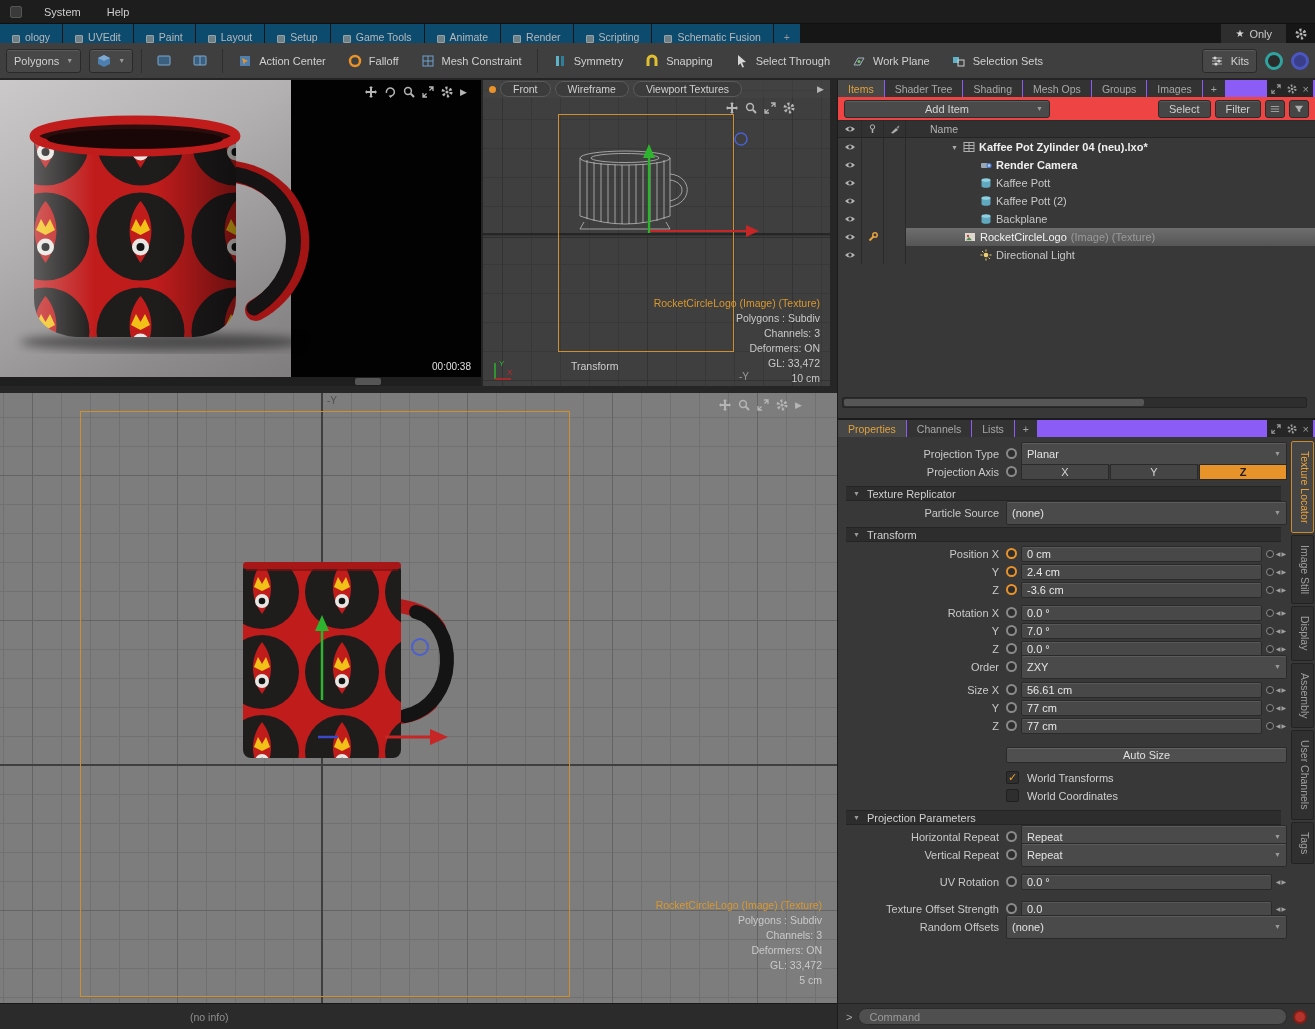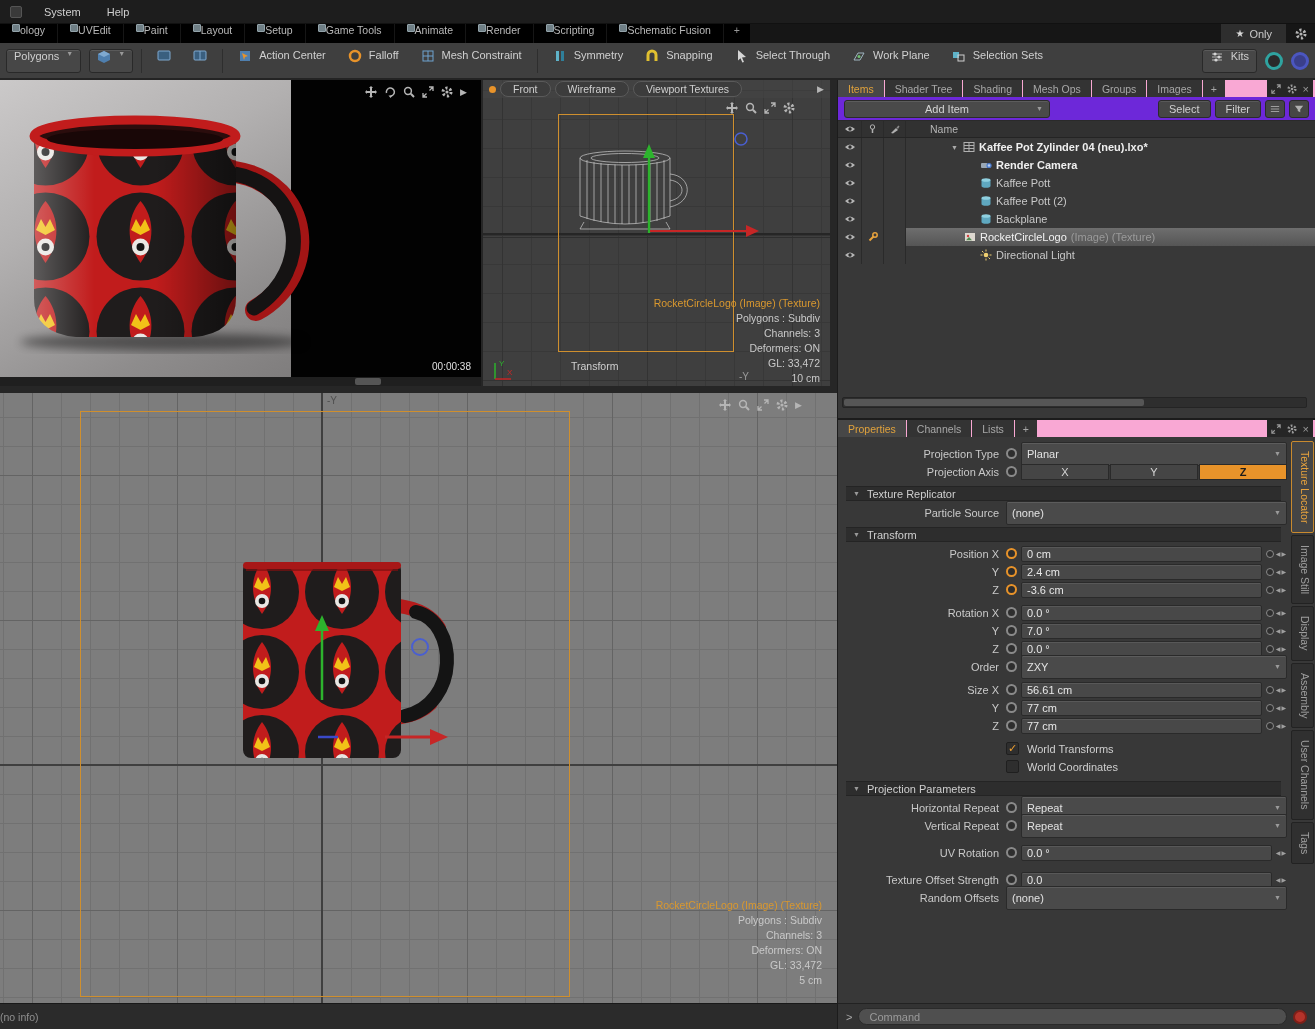--- a/index.html
+++ b/index.html
@@ -8,31 +8,31 @@
         font-family:"Liberation Sans",sans-serif;font-size:11px;color:#c8c8c8;-webkit-user-select:none}
   .abs{position:absolute}
 
   
   .menubar{left:0;top:0;width:1315px;height:24px;background:#1d1d1d;display:flex;align-items:center;gap:18px;padding-left:10px;border-bottom:1px solid #111}
   .menu-item{color:#cfcfcf;cursor:default;padding:2px 4px}
   .applogo{width:12px;height:12px;background:#3a3a3a;border:1px solid #555;border-radius:2px}
 
   
   .tabbar{left:0;top:24px;width:1315px;height:19px;background:#161616;display:flex;align-items:stretch;gap:1px}
-  .ltab{background:#000000;color:#b8b8b8;display:flex;align-items:flex-start;padding:0 12px;font-size:10.5px;white-space:nowrap}
+  .ltab{background:#0c4a6e;color:#b8b8b8;display:flex;align-items:flex-end;gap:5px;padding:0 12px;font-size:10.5px;white-space:nowrap}
   .ltab .tico{width:8px;height:8px;background:#6f7f86;border:1px solid #93a3aa;border-radius:1px}
   .ltab.addtab{padding:0 10px;color:#999}
   .tab-spacer{flex:1;background:#161616}
   .only-tab{background:#2e2e2e;color:#c9c9c9;display:flex;align-items:center;gap:5px;padding:0 14px}
   .star{color:#d8d8d8;font-size:10px}
   .tab-gear{background:#161616;display:flex;align-items:center;padding:0 8px}
 
   
   .toolbar{left:0;top:43px;width:1315px;height:37px;background:#3f3f3f;border-bottom:2px solid #242424;display:flex;align-items:center;gap:8px;padding:0 6px}
-  .tbtn{display:flex;gap:7px;height:24px;padding:0 7px;color:#d0d0d0;white-space:nowrap}
+  .tbtn{display:flex;align-items:center;gap:7px;height:24px;padding:0 7px;color:#d0d0d0;white-space:nowrap}
   .tbtn.box{background:#474747;border:1px solid #292929;border-radius:3px;box-shadow:inset 0 1px 0 #5a5a5a}
   .tbtn .dda{color:#9a9a9a;font-size:7px}
   .tsep{width:1px;height:24px;background:#2e2e2e}
   .tb-right{margin-left:auto;display:flex;align-items:center;gap:8px}
   .circ-btn{width:18px;height:18px;border-radius:50%;border:3px solid #2fa3a0;background:#2a2a2a}
   .circ-btn.purple{border-color:#4b56c0;background:#3a3f8a}
   .ticon14{width:14px;height:14px;display:inline-block}
 
   
   .vp{overflow:hidden}
@@ -66,35 +66,35 @@
   .vp-info{position:absolute;text-align:right;font-size:10.5px;line-height:15px;color:#c9c9c9}
   .vp-info .t{color:#d9982f}
   .vp-icons{position:absolute;display:flex;align-items:center;gap:7px}
   .play-gl{color:#b5b5b5;font-size:9px}
   .axis-lab{position:absolute;font-size:10px;color:#9a9a9a}
   .axis-lab.dark{color:#4f4f4f}
   .gizmo2d{position:absolute;left:6px;bottom:3px;width:26px;height:26px}
   .transform-tag{position:absolute;left:88px;bottom:14px;color:#cfcfcf;font-size:10.5px}
 
   .statusbar{left:0;top:1003px;width:837px;height:26px;background:#2b2b2b;border-top:1px solid #191919;display:flex;align-items:center}
-  .noinfo{color:#8f8f8f;font-size:10.5px}
+  .noinfo{margin-left:190px;color:#8f8f8f;font-size:10.5px}
 
   
   .panel{background:#383838;border-left:1px solid #1c1c1c}
   .items-panel{left:837px;top:80px;width:478px;height:338px}
   .props-panel{left:837px;top:418px;width:478px;height:611px;border-top:2px solid #1c1c1c}
 
-  .ptabs{height:17px;background:#f9a8d4;display:flex;align-items:stretch;gap:1px;padding-right:2px}
+  .ptabs{height:17px;background:#8b5cf6;display:flex;align-items:stretch;gap:1px;padding-right:2px}
   .ptab{background:#333;color:#a8a8a8;display:flex;align-items:center;padding:0 10px;font-size:10.5px;white-space:nowrap}
   .ptab.sel{background:#474747;color:#e0a23c}
   .ptab.small{padding:0 8px}
   .ptabs .corner{margin-left:auto;display:flex;align-items:center;gap:6px;padding:0 4px;background:#262626}
   .xglyph{color:#9a9a9a;font-size:11px}
 
-  .items-toolbar{height:24px;background:#6d28d9;display:flex;align-items:center;gap:4px;padding:0 6px;border-bottom:1px solid #2a2a2a}
+  .items-toolbar{height:24px;background:#ef4444;display:flex;align-items:center;gap:4px;padding:0 6px;border-bottom:1px solid #2a2a2a}
   .additem{width:206px;height:18px;background:#4a4a4a;border:1px solid #2b2b2b;border-radius:3px;box-shadow:inset 0 1px 0 #5c5c5c;display:flex;align-items:center;justify-content:center;gap:8px;color:#d4d4d4;position:relative}
   .additem .dda{position:absolute;right:6px;color:#9a9a9a;font-size:7px}
   .smallbtn{height:18px;padding:0 10px;background:#464646;border:1px solid #2b2b2b;border-radius:3px;box-shadow:inset 0 1px 0 #585858;display:flex;align-items:center;color:#d0d0d0}
   .it-sp{flex:1}
   .iconbtn{width:20px;height:18px;background:#464646;border:1px solid #2b2b2b;border-radius:3px;display:flex;align-items:center;justify-content:center}
 
   .colhdr{height:17px;background:#313131;border-bottom:1px solid #242424;display:flex;align-items:center;color:#b5b5b5;font-size:10.5px}
   .c-eye{width:24px;display:flex;justify-content:center;border-right:1px solid #2a2a2a;align-self:stretch;align-items:center}
   .c-pin,.c-brush{width:22px;display:flex;justify-content:center;border-right:1px solid #2a2a2a;align-self:stretch;align-items:center}
   .c-namehdr{padding-left:24px}
@@ -913,20 +913,28 @@
             <span class="chan-dot"></span>
           <div class="nfield">
               <span>77 cm</span>
             </div>
           <span class="fmini">
               <span class="mini-circ"></span>
               <span class="spin">◀▶</span>
             </span>
         </div>
       </div>
+      <div class="prow mt12">
+        <div class="plabel"></div>
+        <div class="pctrl">
+            <div class="wbtn">
+              <span>Auto Size</span>
+            </div>
+          </div>
+      </div>
       <div class="prow mt6">
         <div class="plabel"></div>
         <div class="pctrl">
           <span class="cb checked">✓</span>
           <span class="cblabel">World Transforms</span>
         </div>
       </div>
       <div class="prow">
         <div class="plabel"></div>
         <div class="pctrl">

